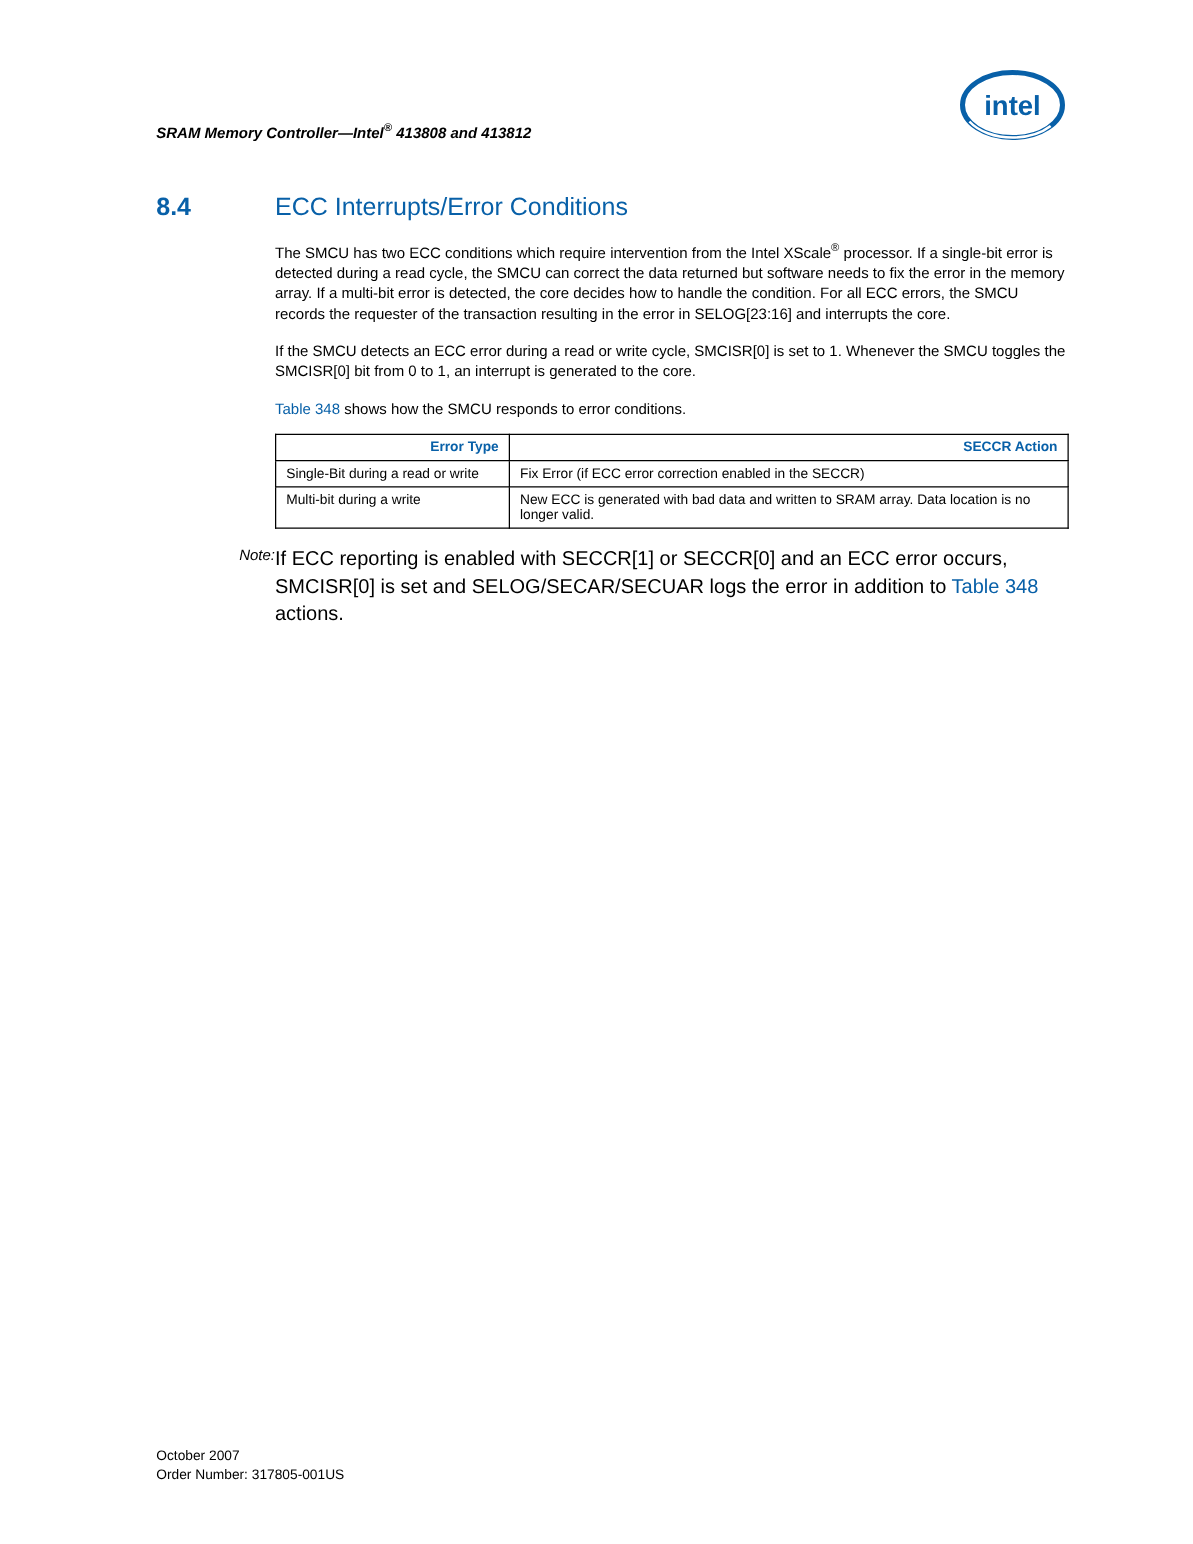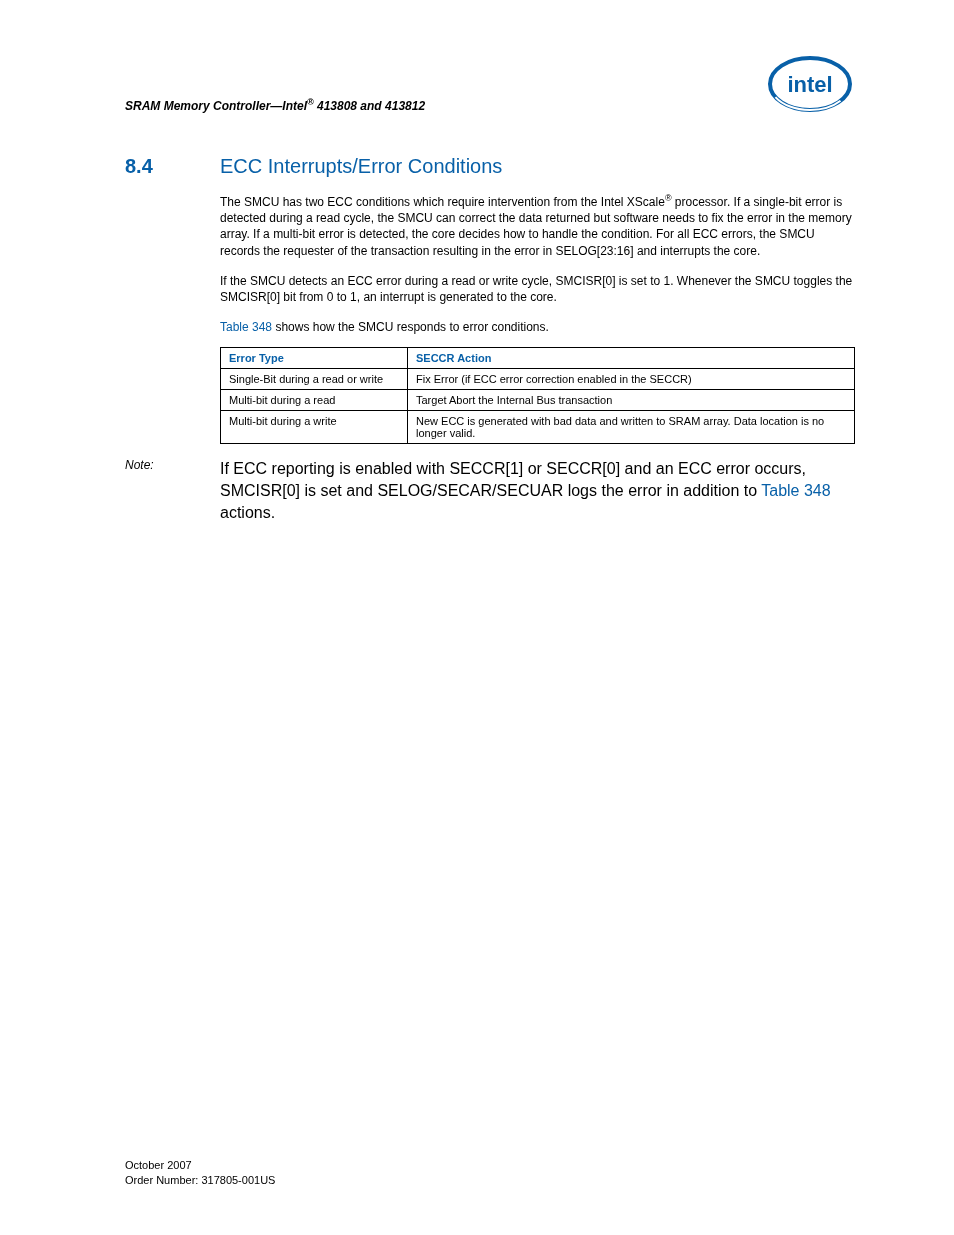--- a/index.html
+++ b/index.html
@@ -90,34 +90,35 @@
   }
   table.smcu th, table.smcu td {
     border: 1px solid #000;
     padding: 4px 8px;
     vertical-align: top;
     text-align: left;
   }
   table.smcu th {
     color: #0860a8;
     font-weight: bold;
-    text-align: left;
+    text-align: right;
     font-size: 11px;
   }
   .col-type { width: 170px; }
   .note-row {
     display: flex;
     align-items: flex-start;
     margin-top: 14px;
   }
   .note-label {
     width: 95px;
     font-size: 12px;
     font-style: italic;
     flex-shrink: 0;
+    text-align: right;
   }
   .note-body {
     font-size: 16px;
     line-height: 1.35;
   }
   .footer {
     position: absolute;
     bottom: 48px;
     left: 125px;
     right: 84px;
@@ -169,24 +170,20 @@
         <th class="col-type">Error Type</th>
         <th>SECCR Action</th>
       </tr>
     </thead>
     <tbody>
       <tr>
         <td>Single-Bit during a read or write</td>
         <td>Fix Error (if ECC error correction enabled in the SECCR)</td>
       </tr>
       <tr>
-        <td>Multi-bit during a read</td>
-        <td>Target Abort the Internal Bus transaction</td>
-      </tr>
-      <tr>
         <td>Multi-bit during a write</td>
         <td>New ECC is generated with bad data and written to SRAM array. Data location is no longer valid.</td>
       </tr>
     </tbody>
   </table>
 
   <div class="note-row">
     <div class="note-label">Note:</div>
     <div class="note-body">
       <span>If ECC reporting is enabled with SECCR[1] or SECCR[0] and an ECC error occurs, SMCISR[0] is set and SELOG/SECAR/SECUAR logs the error in addition to </span><span class="tableref">Table 348</span><span> actions.</span>

